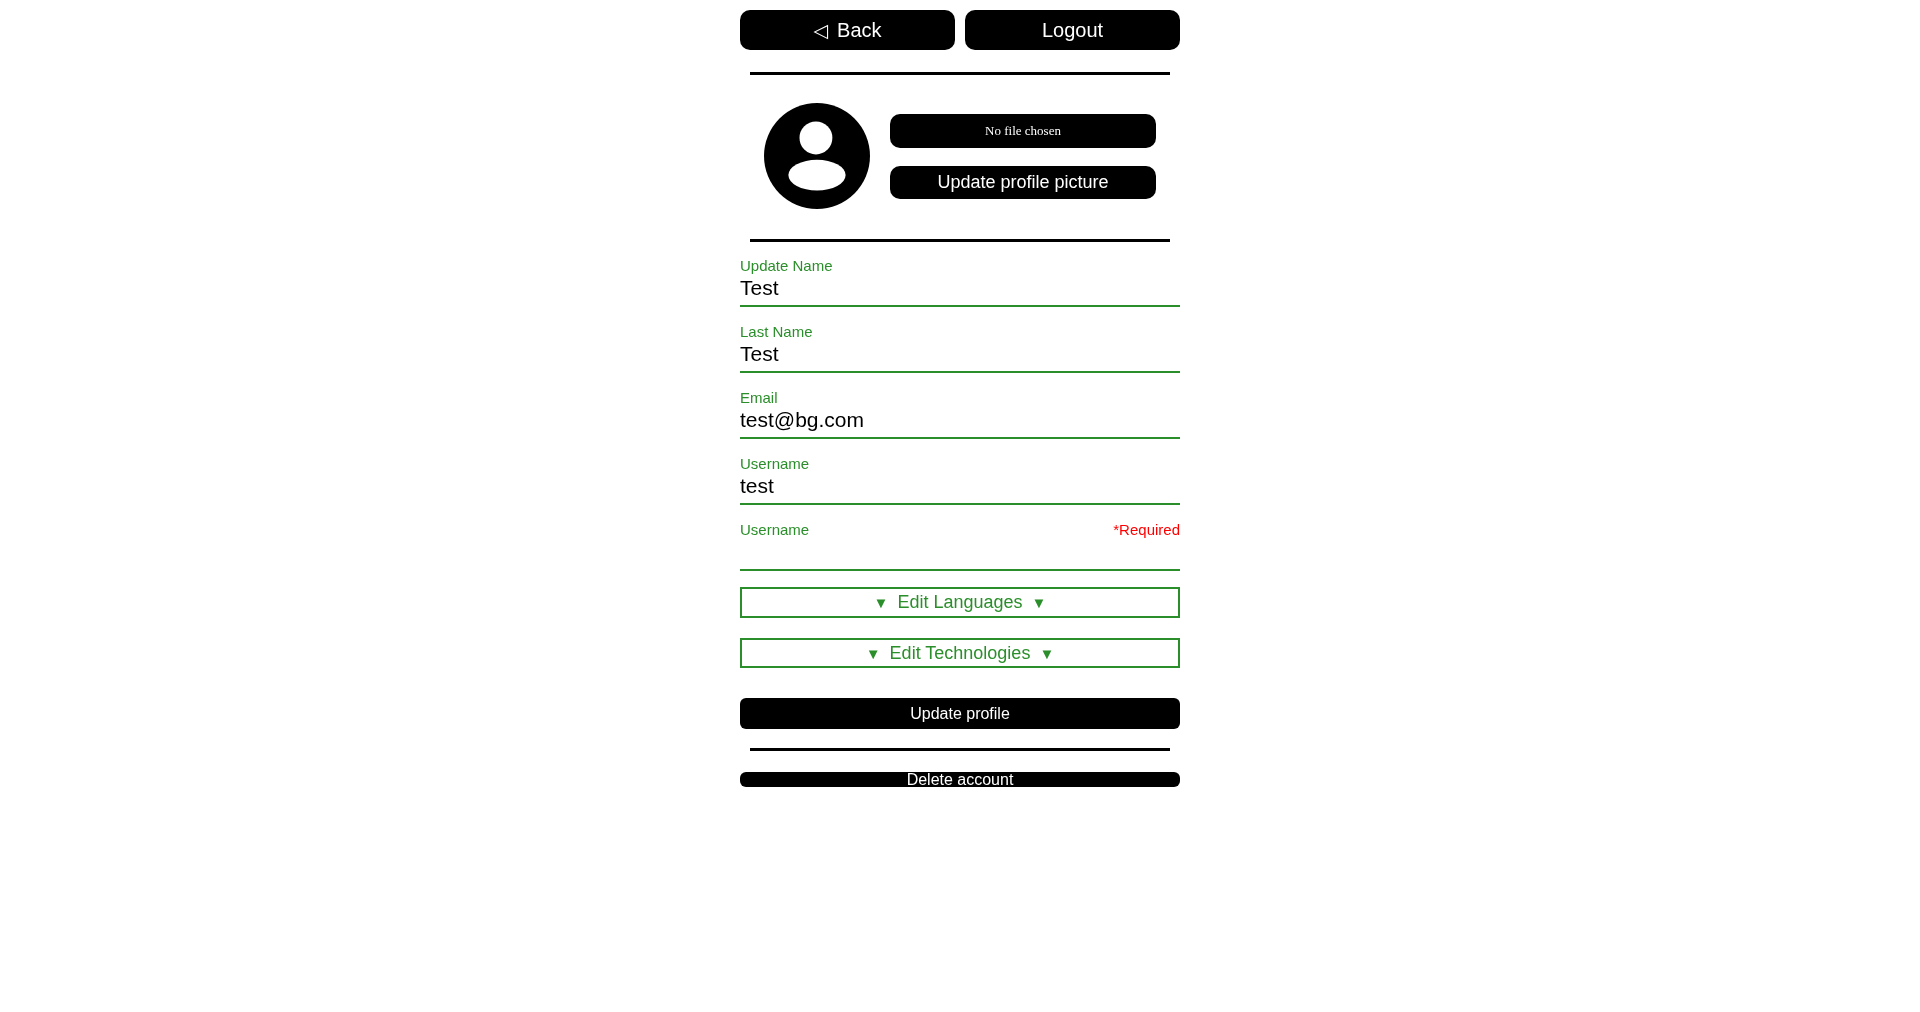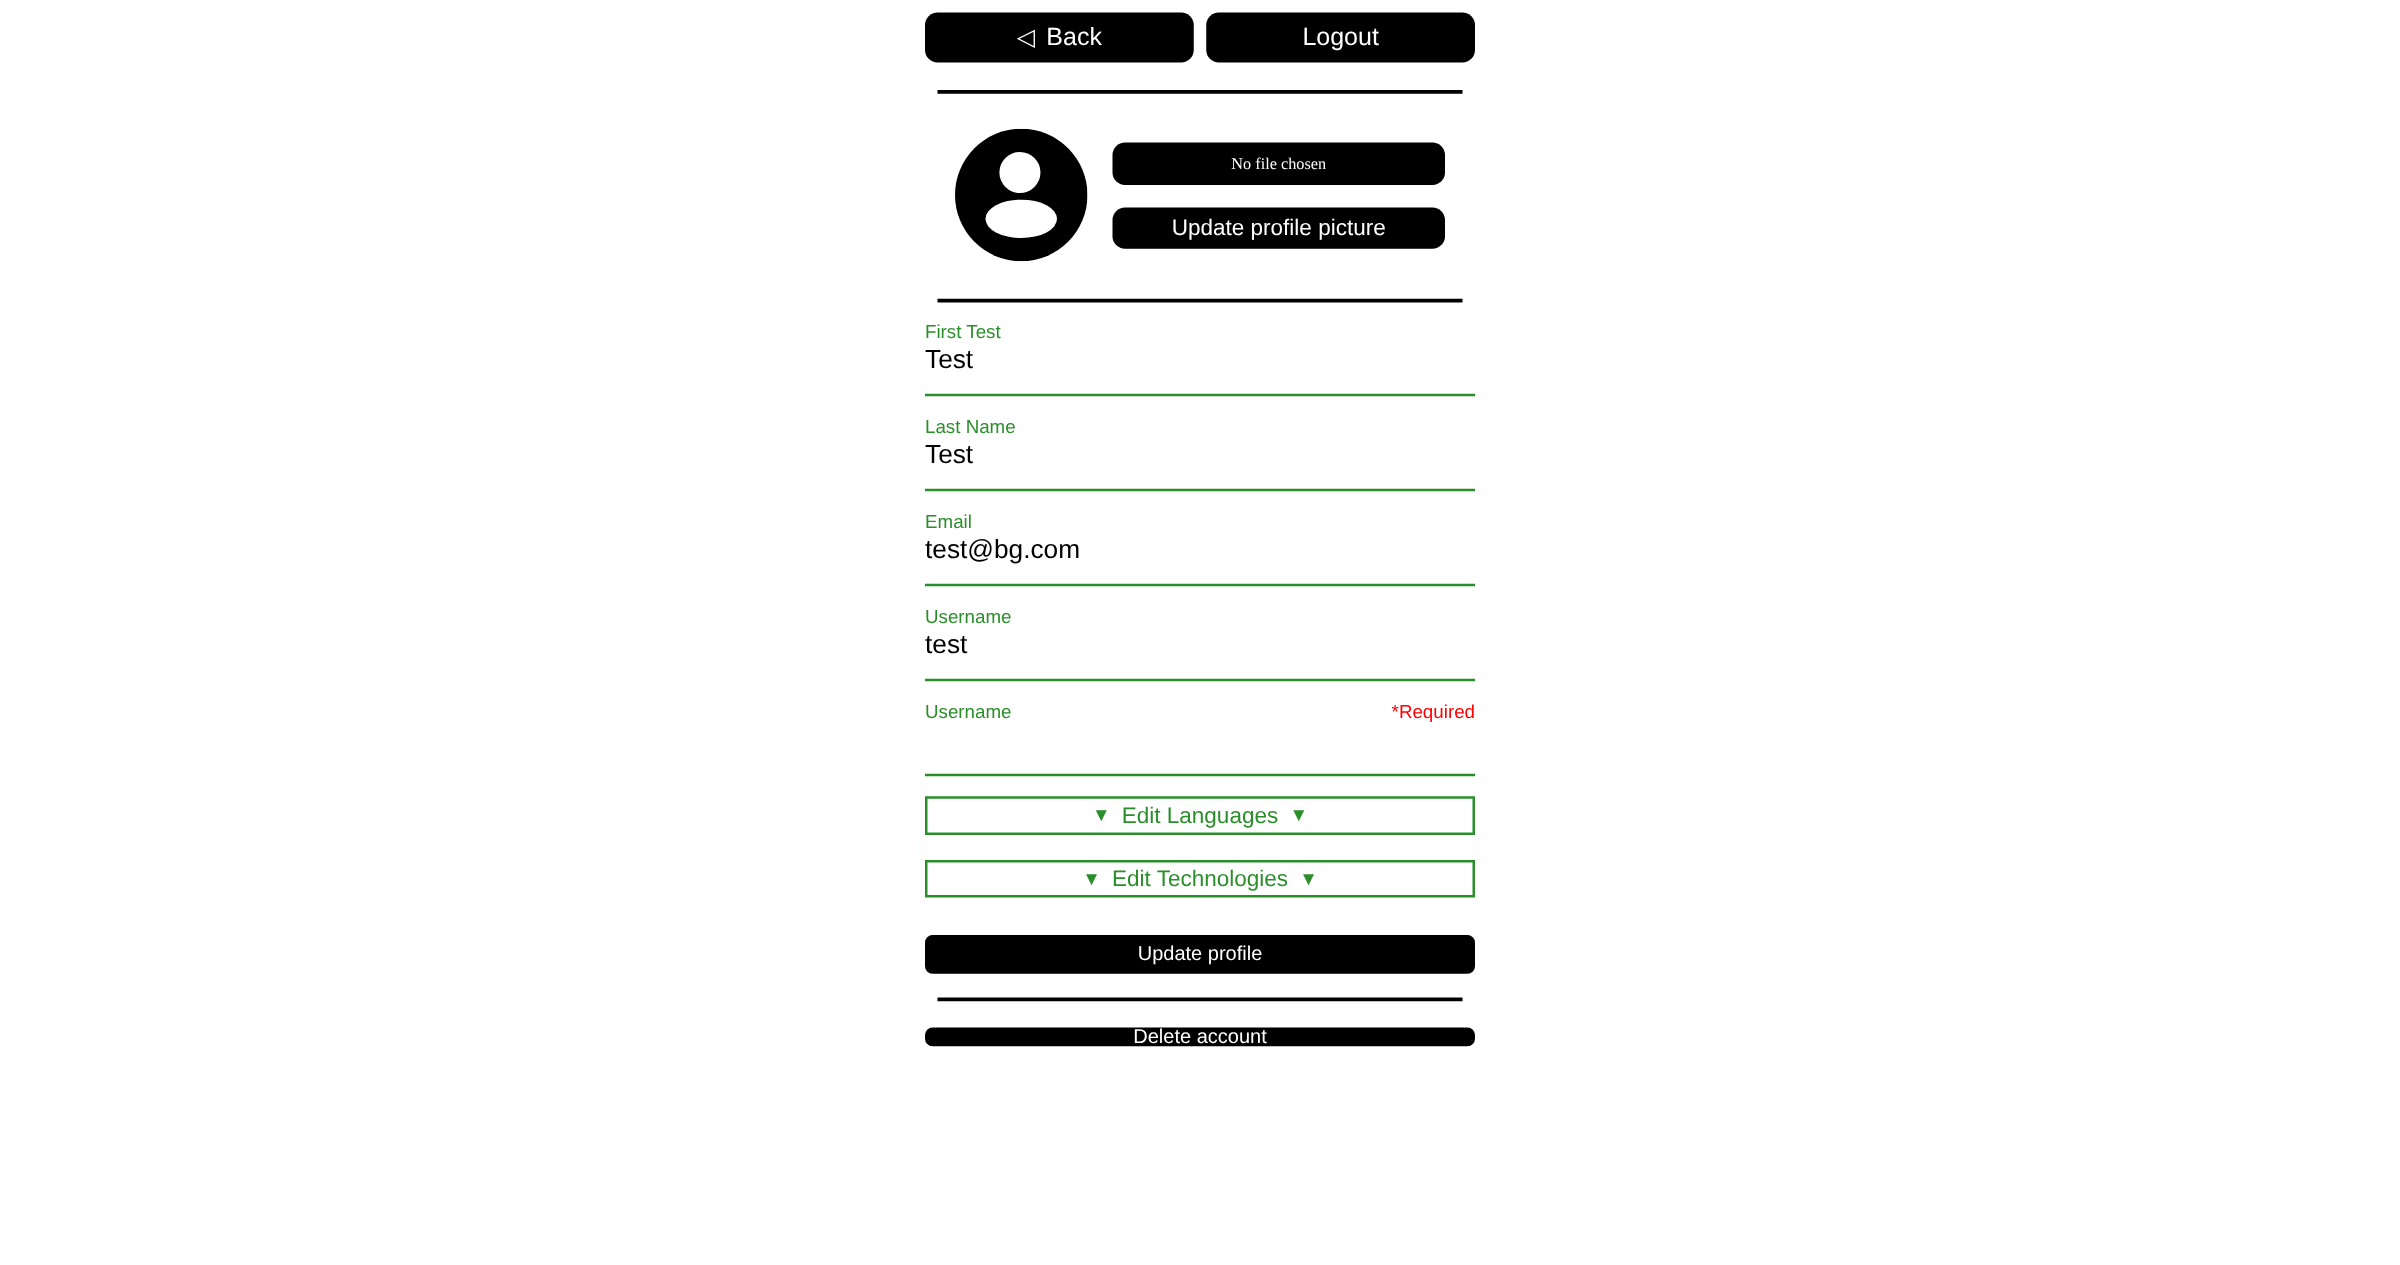--- a/index.html
+++ b/index.html
@@ -91,21 +91,21 @@
     font-size: 15px;
     line-height: 18px;
     display: block;
   }
   .field-input {
     display: block;
     width: 100%;
     border: 0;
     outline: 0;
     background: transparent;
-    padding: 1px 0 15px;
+    padding: 1px 0 5px;
     font-size: 21px;
     line-height: 24px;
     color: #000;
     font-family: inherit;
     border-bottom: 2.5px solid var(--accent-green);
   }
   .label-row {
     display: flex;
     justify-content: space-between;
     align-items: baseline;
@@ -180,21 +180,21 @@
       <div class="btn-black file-chosen">No file chosen</div>
       <button class="btn-black update-pic">Update profile picture</button>
     </div>
   </div>
 
   <hr class="divider divider-mid">
 
   <div class="fields">
 
     <div class="field">
-      <label class="field-label">First Test</label>
+      <label class="field-label">Update Name</label>
       <input class="field-input" type="text" value="Test" style="">
     </div>
 
     <div class="field">
       <label class="field-label">Last Name</label>
       <input class="field-input" type="text" value="Test" style="">
     </div>
 
     <div class="field">
       <label class="field-label">Email</label>

